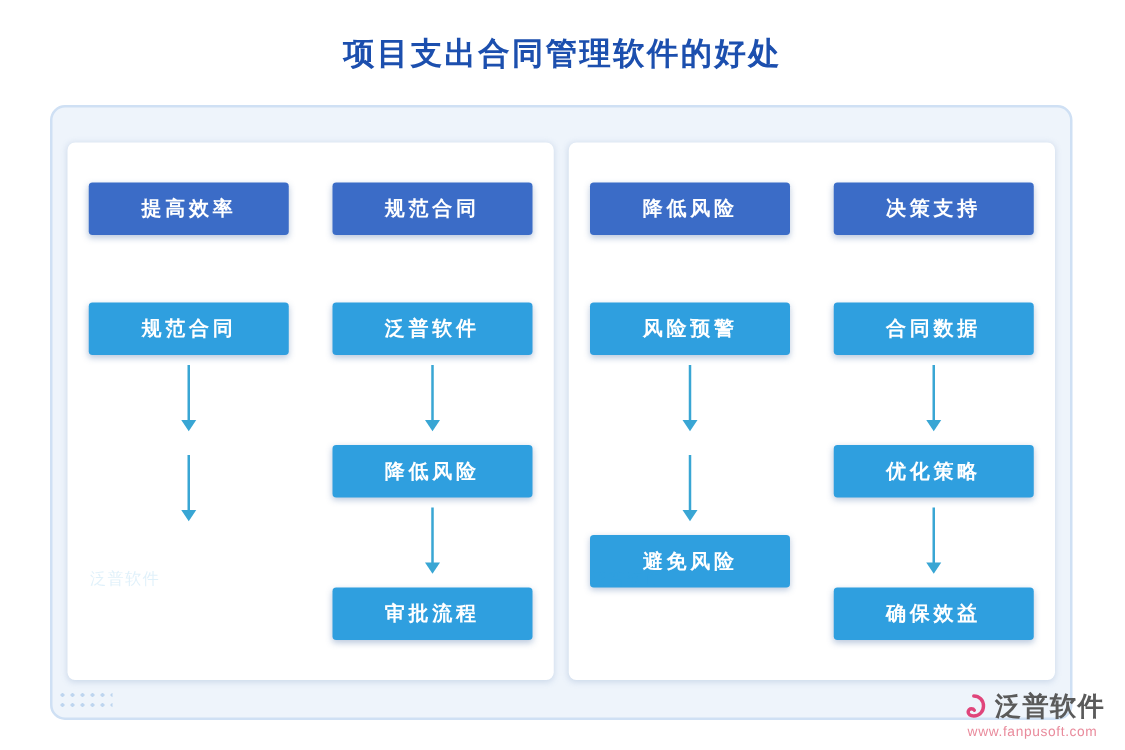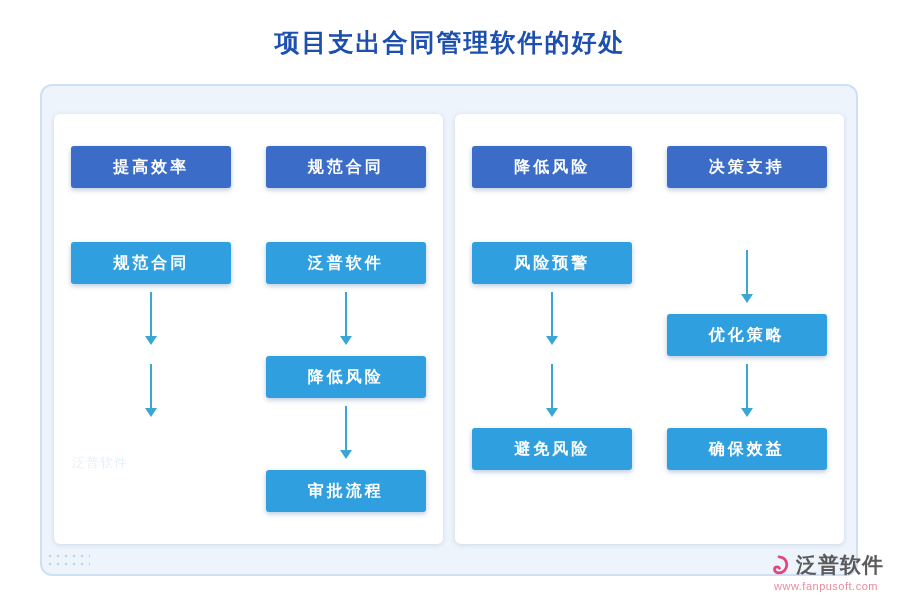--- a/index.html
+++ b/index.html
@@ -102,20 +102,21 @@
     <div class="column">
       <div class="box header">降低风险</div>
       <div class="box step">风险预警</div>
       <div class="arrow"></div>
       <div class="arrow"></div>
       <div class="box step">避免风险</div>
     </div>
 
     <div class="column">
       <div class="box header">决策支持</div>
+      <div class="box step">合同数据</div>
       <div class="arrow"></div>
       <div class="box step">优化策略</div>
       <div class="arrow"></div>
       <div class="box step">确保效益</div>
     </div>
   </div>
 </div>
 
 <div class="footer">
   <div class="brand-row">

